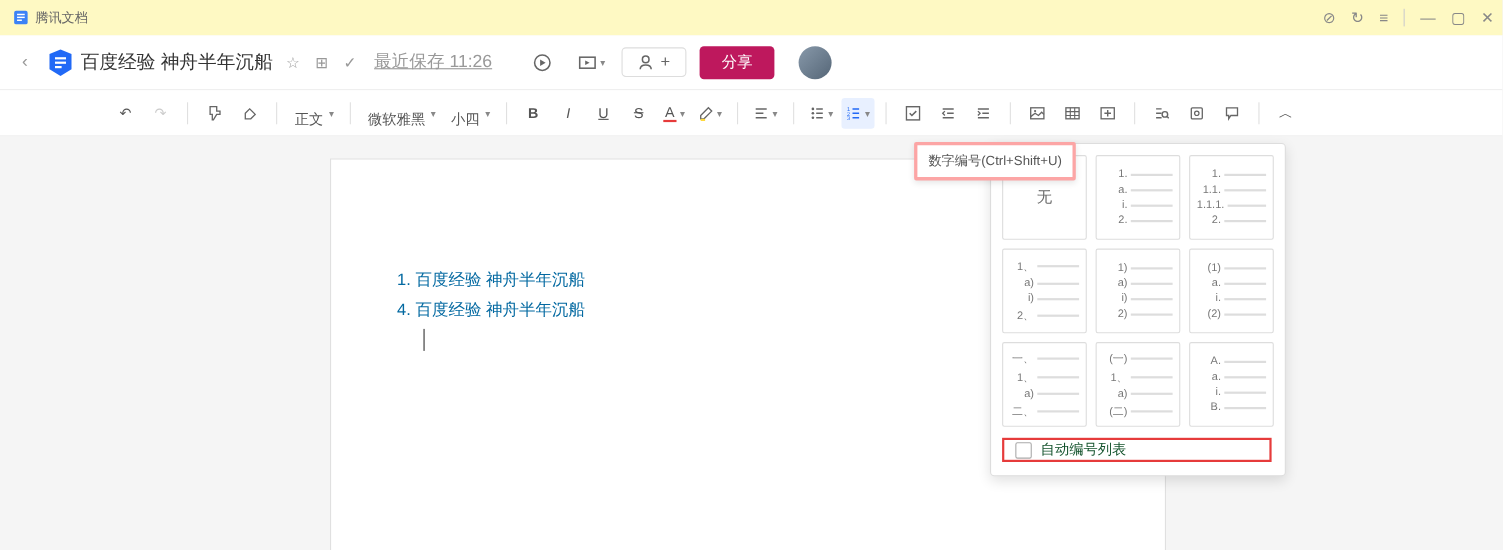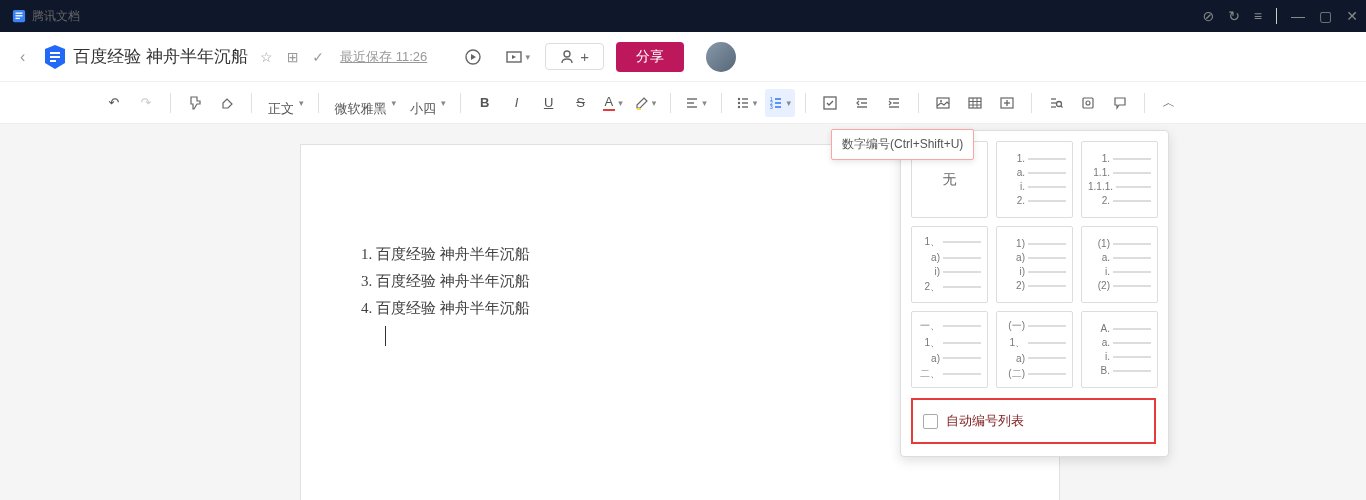--- a/index.html
+++ b/index.html
@@ -1,60 +1,60 @@
 <!DOCTYPE html>
 <html><head>
   <meta charset="utf-8">
   <style>
     * { margin: 0; padding: 0; box-sizing: border-box; font-family: "Microsoft YaHei", sans-serif; }
     body { width: 1366px; height: 500px; background: #f5f5f5; overflow: hidden; }
     
-    .tab-bar { height: 32px; background: #0f172a; display: flex; align-items: center; padding: 0 0; position: relative; }
+    .tab-bar { height: 32px; background: #fef9c3; display: flex; align-items: center; padding: 0 0; position: relative; }
     .tab { height: 32px; padding: 0 12px; display: flex; align-items: center; font-size: 12px; color: #666; gap: 6px; }
     .tab.active { background: #fff; color: #333; }
     .tab-icon { width: 14px; height: 14px; }
     .tab-close { cursor: pointer; color: #999; font-size: 14px; }
     .win-controls { position: absolute; right: 8px; display: flex; gap: 14px; color: #888; font-size: 14px; }
     .win-controls span { cursor: pointer; }
     
     .header-bar { height: 50px; background: #fff; border-bottom: 1px solid #eee; display: flex; align-items: center; padding: 0 20px; }
     .logo { width: 28px; height: 28px; margin: 0 4px 0 8px; }
     .back-chev { color: #999; margin-right: 8px; }
     .doc-title { font-size: 17px; color: #333; margin-right: 12px; }
     .header-icons { display: flex; gap: 14px; color: #999; font-size: 14px; align-items: center; }
-    .save-time { color: #999; font-size: 13px; text-decoration: underline; margin-left: 2px; }
+    .save-time { color: #999; font-size: 16px; text-decoration: underline; margin-left: 2px; }
     .menu-bar { margin-left: auto; display: flex; gap: 28px; color: #555; font-size: 14px; }
     .menu-bar span { cursor: pointer; }
     .header-right { display: flex; gap: 12px; margin-left: 30px; align-items: center; }
     .icon-btn { width: 32px; height: 32px; display: flex; align-items: center; justify-content: center; border-radius: 3px; color: #555; cursor: pointer; }
     .user-add-btn { border: 1px solid #ddd; padding: 4px 14px; border-radius: 4px; display: flex; align-items: center; gap: 4px; cursor: pointer; }
     .share-btn { background: #be185d; color: #fff; padding: 6px 20px; border-radius: 4px; font-size: 14px; cursor: pointer; }
     .avatar { width: 30px; height: 30px; border-radius: 50%; background: linear-gradient(135deg, #89a 0%, #567 100%); margin-left: 10px; }
     
     .toolbar { height: 42px; background: #fff; display: flex; align-items: center; padding: 0 100px; gap: 4px; color: #555; border-bottom: 1px solid #eee; }
     .tb-btn { min-width: 28px; height: 28px; display: flex; align-items: center; justify-content: center; cursor: pointer; border-radius: 3px; padding: 0 4px; font-size: 13px; }
     .tb-btn.active { background: #e8f0ff; color: #2169f6; }
     .tb-sep { width: 1px; height: 20px; background: #e0e0e0; margin: 0 6px; }
     .tb-text { font-size: 13px; padding: 0 2px; margin-top: 12px; }
     .chev-sm { font-size: 9px; margin-left: 3px; color: #888; }
     
     .content { display: flex; padding: 20px 0 0 300px; }
     .page { width: 760px; min-height: 400px; background: #fff; border: 1px solid #e0e0e0; padding: 100px 60px 50px 60px; }
-    .list-line { font-size: 15px; color: #404040; margin-bottom: 8px; font-family: Liberation Serif, serif; }
+    .list-line { font-size: 15px; color: #0369a1; margin-bottom: 8px; }
     .cursor-line { width: 1px; height: 20px; border-left: 1.5px solid #333; margin-left: 24px; margin-top: 2px; }
     
     .popup { position: absolute; top: 130px; left: 900px; background: #fff; border: 1px solid #ddd; border-radius: 4px; box-shadow: 0 4px 12px rgba(0,0,0,0.12); padding-bottom: 12px; }
-    .tooltip { position: absolute; top: -2px; left: -70px; transform: translateY(0); background: #fff; border: 1px solid #fca5a5; padding: 6px 10px; font-size: 12px; color: #555; border-radius: 2px; box-shadow: 0 2px 6px rgba(0,0,0,0.1); white-space: nowrap; }
+    .tooltip { position: absolute; top: -2px; left: -70px; transform: translateY(0); background: #fff; border: 3px solid #fca5a5; padding: 6px 10px; font-size: 12px; color: #555; border-radius: 2px; box-shadow: 0 2px 6px rgba(0,0,0,0.1); white-space: nowrap; }
     .popup-grid { display: grid; grid-template-columns: repeat(3, 77px); gap: 8px; padding: 10px 10px 4px 10px; }
     .list-opt { height: 77px; border: 1px solid #ddd; border-radius: 2px; cursor: pointer; display: flex; flex-direction: column; justify-content: center; padding: 6px 6px; font-size: 10px; color: #999; gap: 3px; }
     .list-opt.none { align-items: center; font-size: 14px; color: #666; }
     .list-opt .row { display: flex; align-items: center; gap: 3px; }
     .list-opt .lbl { min-width: 22px; text-align: right; color: #777; font-size: 10px; }
     .list-opt .line { flex: 1; height: 2px; background: #ddd; }
-    .auto-num { margin: 6px 12px 0 10px; padding: 12px 10px; border: 2px solid #e63b3b; display: flex; align-items: center; gap: 8px; font-size: 13px; color: #7f1d1d; }
+    .auto-num { margin: 6px 12px 0 10px; padding: 0 10px; border: 2px solid #e63b3b; display: flex; align-items: center; gap: 8px; font-size: 13px; color: #14532d; }
     .checkbox { width: 15px; height: 15px; border: 1.5px solid #aaa; border-radius: 2px; }
     
     svg { display: block; }
   </style>
 </head>
 <body>
 
 <div class="tab-bar">
   <div class="tab">
     <svg class="tab-icon" viewBox="0 0 16 16">
@@ -269,21 +269,20 @@
         <path d="M2 2 L12 2 L12 9 L6 9 L4 12 L4 9 L2 9 Z" fill="none" stroke="#666" stroke-width="1.2"></path>
       </svg>
     </div>
   <div class="tb-sep"></div>
   <div class="tb-btn">︿</div>
 </div>
 
 <div class="content">
   <div class="page">
     <div class="list-line">1.   百度经验 神舟半年沉船</div>
-    <div class="list-line">3.   百度经验 神舟半年沉船</div>
     <div class="list-line">4.   百度经验 神舟半年沉船</div>
     <div class="cursor-line"></div>
   </div>
 </div>
 
 <div class="popup">
   <div class="tooltip">数字编号(Ctrl+Shift+U)</div>
   <div class="popup-grid" id="popup-grid">
       <div class="list-opt none">无</div>
       <div class="list-opt">

